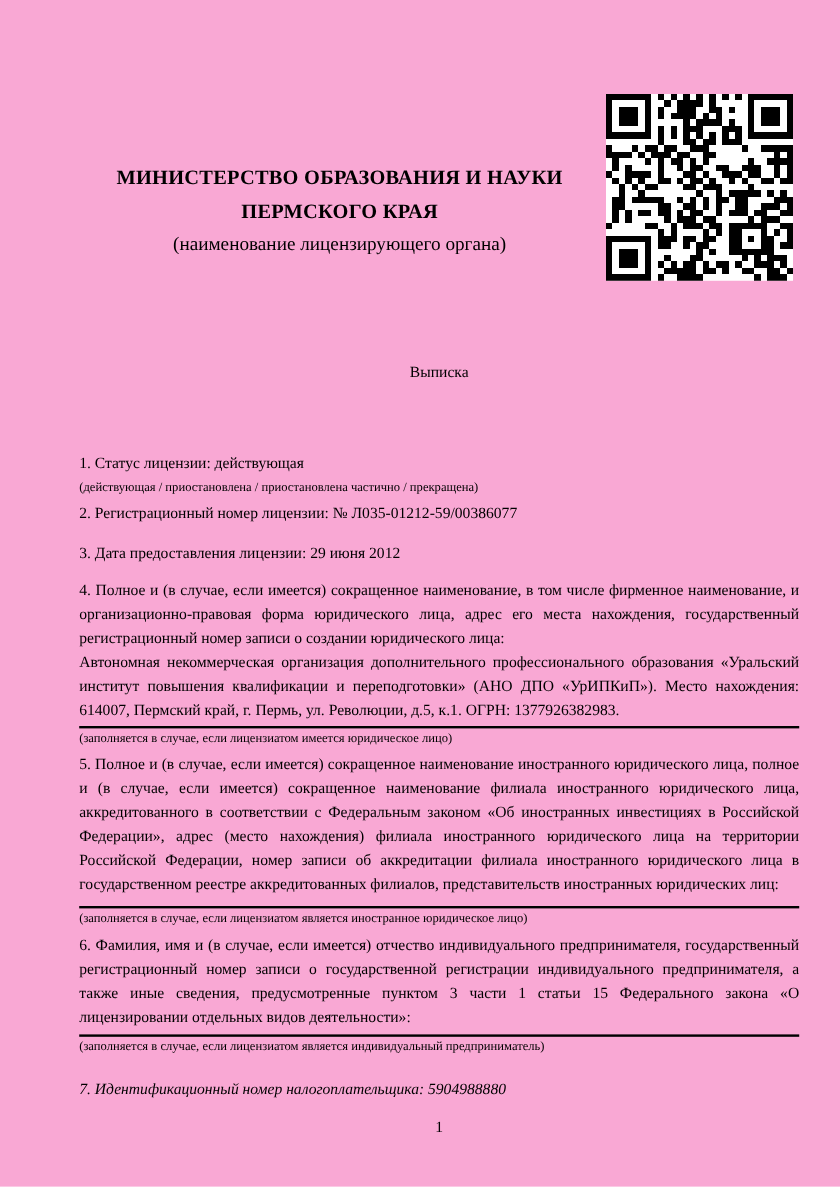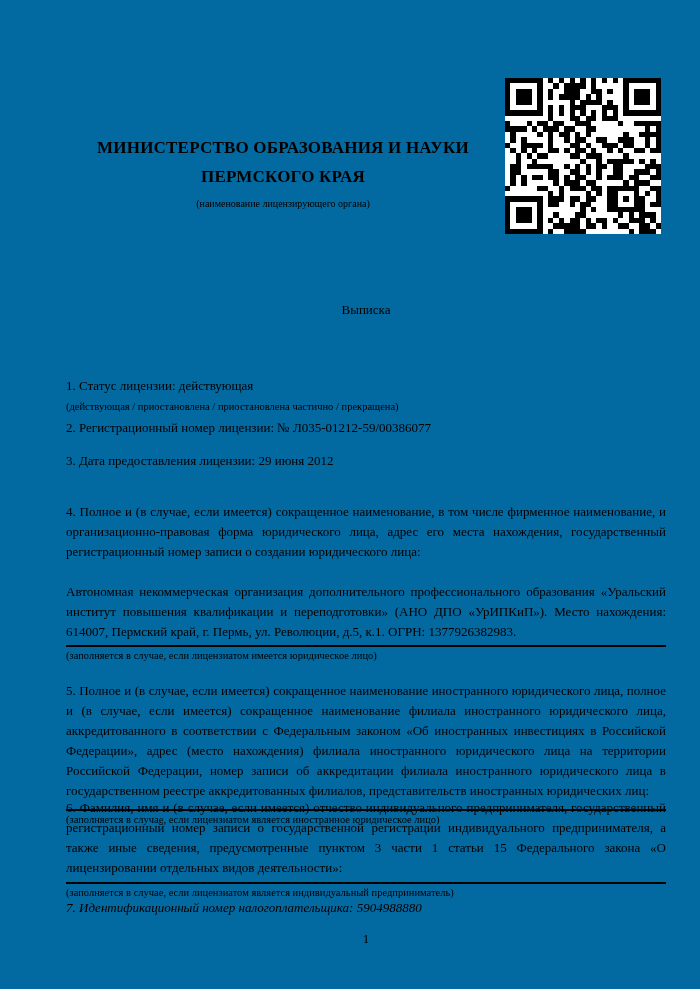--- a/index.html
+++ b/index.html
@@ -4,41 +4,41 @@
 <style>
   html, body {
     margin: 0;
     padding: 0;
     background: #ffffff;
   }
   .page {
     position: relative;
     width: 700px;
     height: 989px;
-    background: #0369a1;
+    background: #f9a8d4;
     color: #000000;
     font-family: "Liberation Serif", "DejaVu Serif", serif;
     overflow: hidden;
   }
   
   .ministry {
     position: absolute;
     left: 66px;
     top: 133px;
     width: 434px;
     text-align: center;
   }
   .ministry-title {
     font-weight: bold;
     font-size: 17px;
     line-height: 29px;
     letter-spacing: 0.2px;
   }
   .ministry-note {
-    font-size: 10px;
+    font-size: 16px;
     line-height: 13px;
     margin-top: 6px;
   }
   .qr {
     position: absolute;
     left: 505px;
     top: 78px;
     width: 156px;
     height: 156px;
   }
@@ -57,29 +57,28 @@
   .block {
     position: absolute;
     left: 0;
     width: 600px;
   }
   .b-subtitle { top: 299px; text-align: center; line-height: 21px; }
   .b-item1 { top: 364px; margin-top: 12px; }
   .b-item2 { top: 418px; }
   .b-item3 { top: 451px; }
   .b-item4 { top: 482px; }
-  .b-item5 { top: 661px; }
+  .b-item5 { top: 627px; }
   .b-item6 { top: 778px; }
   .b-item7 { top: 898px; font-style: italic; }
   .b-pageno { top: 929px; text-align: center; }
 
   .just {
     text-align: justify;
     text-align-last: left;
-    margin-top: 20px;
   }
   .note {
     font-size: 10.5px;
     line-height: 14px;
     margin-right: 80px; 
   }
   .note-item1 { margin-top: 4px; }
   .rule {
     border-top: 2px solid #000000;
     height: 0;

